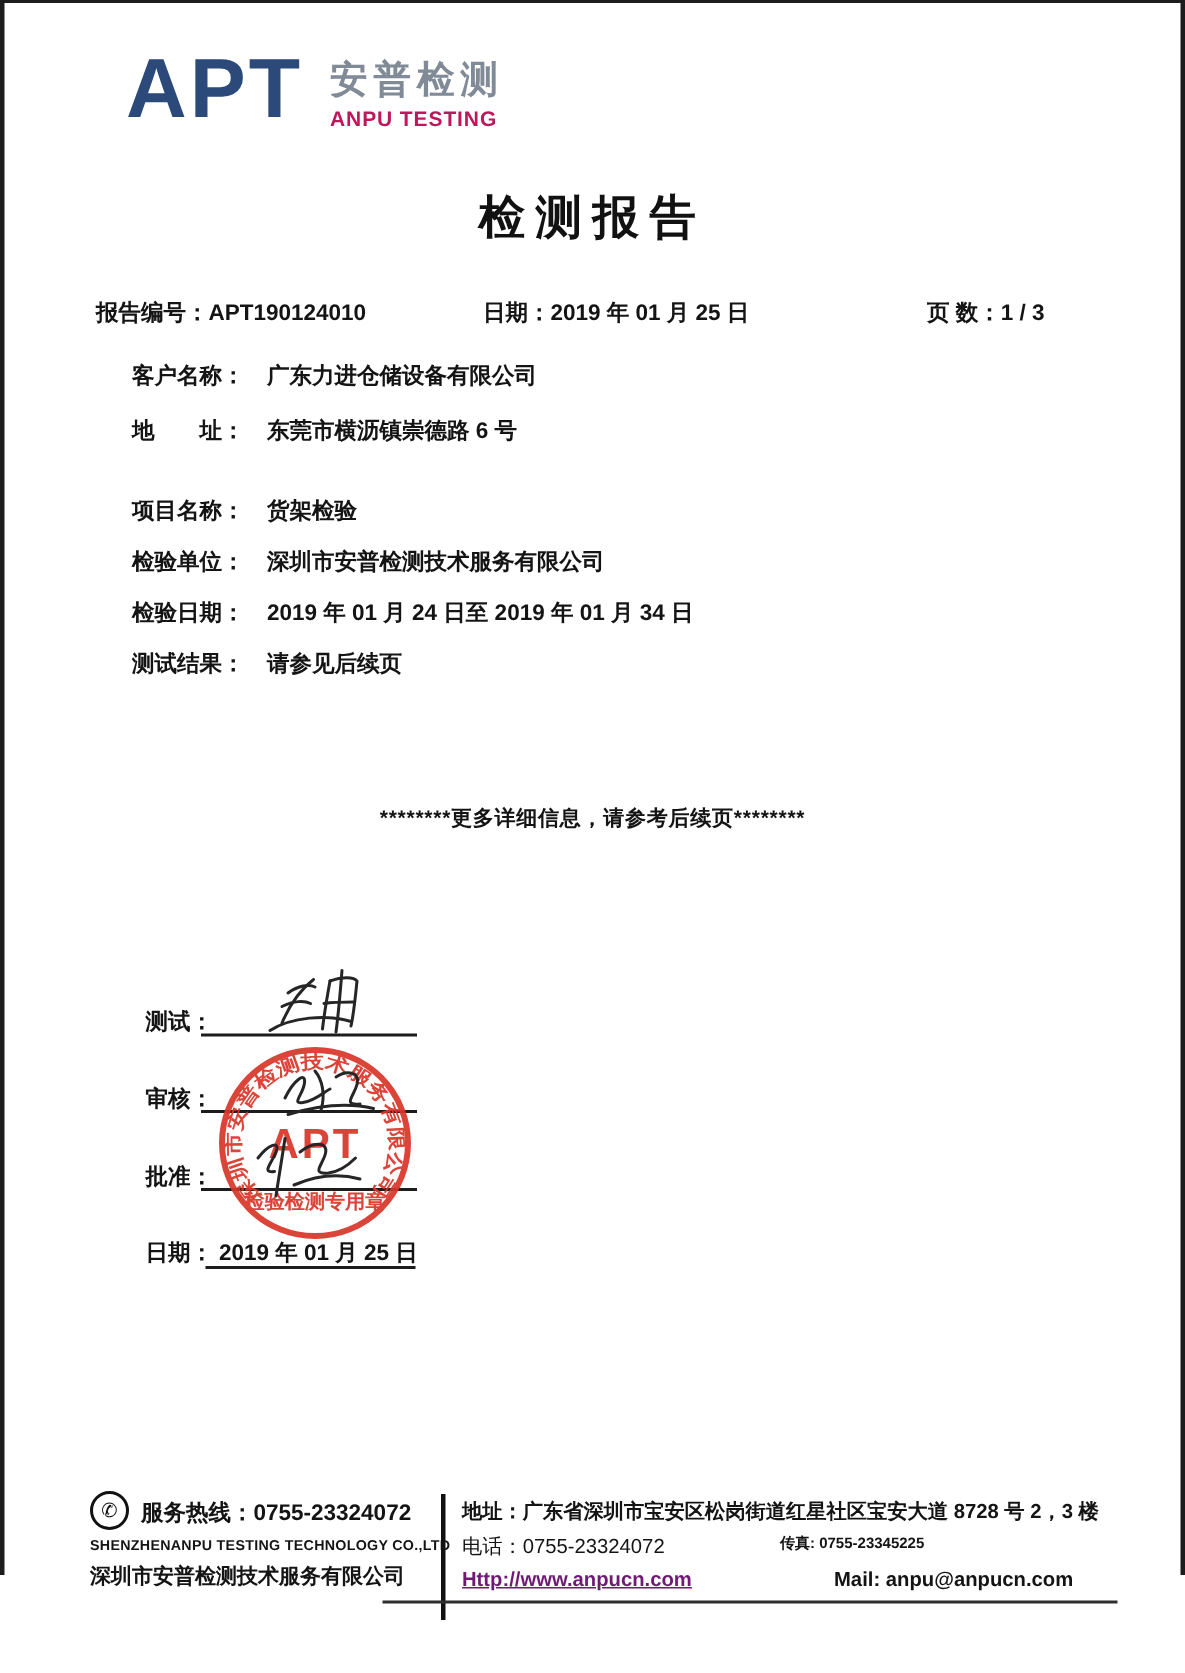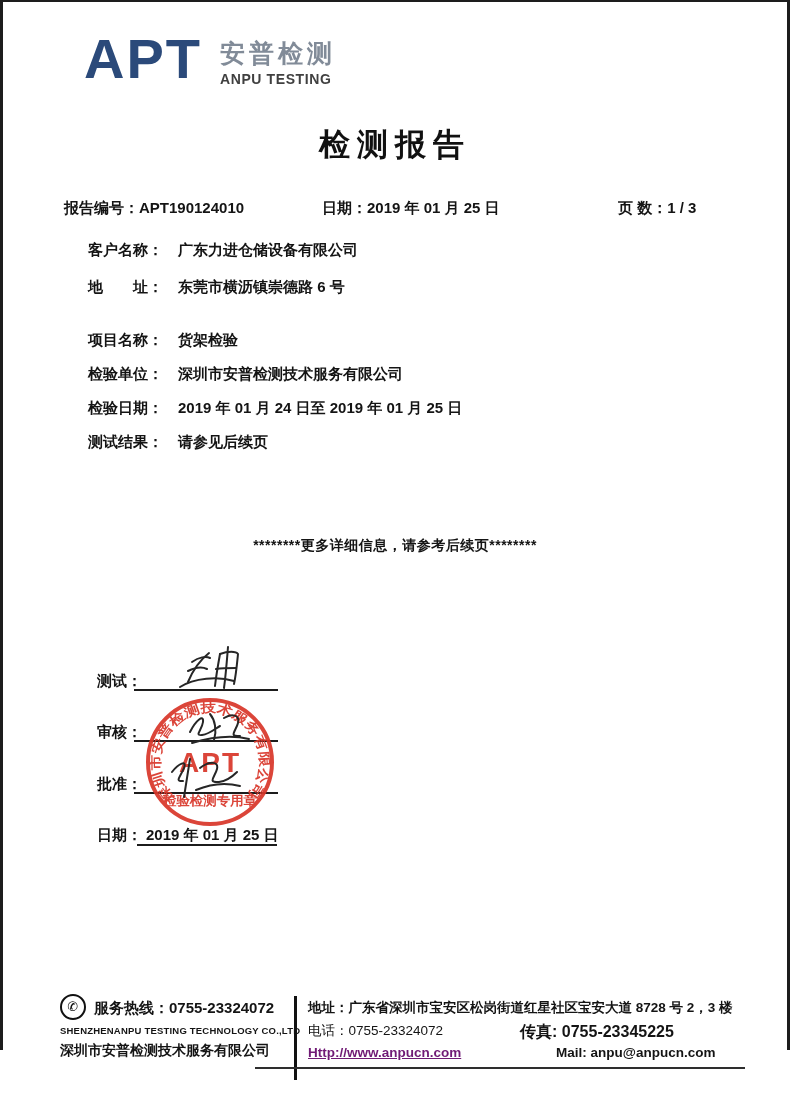--- a/index.html
+++ b/index.html
@@ -11,21 +11,21 @@
   .edge-top{left:0;top:0;width:790px;height:2px;}
   .edge-left{left:0;top:0;width:3px;height:1050px;}
   .edge-right{right:0;top:0;width:3px;height:1050px;}
 
   
   .logo{position:absolute;left:84px;top:32px;display:flex;align-items:flex-start;}
   .logo-apt{font-size:56px;line-height:54px;font-weight:800;color:#2b4a7a;letter-spacing:2px;
             font-family:"Liberation Sans",sans-serif;}
   .logo-right{margin-left:18px;margin-top:8px;}
   .logo-cn{font-size:25px;color:#818b98;letter-spacing:4px;line-height:26px;font-weight:bold;}
-  .logo-en{font-size:14px;font-weight:bold;color:#404040;letter-spacing:0.6px;margin-top:5px;}
+  .logo-en{font-size:14px;font-weight:bold;color:#be185d;letter-spacing:0.6px;margin-top:5px;}
 
   .title{position:absolute;left:0;top:124px;width:100%;text-align:center;
          font-size:31px;font-weight:bold;letter-spacing:7px;color:#111;}
 
   .meta{position:absolute;top:199px;font-size:15px;font-weight:bold;white-space:nowrap;}
   .meta-report{left:64px;} .meta-date{left:322px;} .meta-pages{left:618px;}
 
   .frow{position:absolute;left:88px;font-size:15px;font-weight:bold;white-space:nowrap;}
   .frow .val{position:absolute;left:90px;top:0;white-space:nowrap;}
   .r-cust1{top:241px;} .r-cust2{top:278px;}
@@ -45,21 +45,21 @@
 
   
   .phone-icon{position:absolute;left:60px;top:994px;width:22px;height:22px;border:2px solid #111;
               border-radius:50%;font-size:13px;line-height:22px;text-align:center;color:#111;}
   .f-hotline{position:absolute;left:94px;top:999px;font-size:15px;font-weight:bold;white-space:nowrap;}
   .f-en{position:absolute;left:60px;top:1025px;font-size:9.5px;font-weight:bold;letter-spacing:0.2px;white-space:nowrap;}
   .f-cn{position:absolute;left:60px;top:1042px;font-size:14px;font-weight:bold;white-space:nowrap;}
   .f-divider{position:absolute;left:294px;top:996px;width:3px;height:84px;background:#111;}
   .f-addr{position:absolute;left:308px;top:999px;font-size:13.5px;font-weight:bold;white-space:nowrap;}
   .f-tel{position:absolute;left:308px;top:1022px;font-size:13.5px;font-weight:normal;white-space:nowrap;}
-  .f-fax{position:absolute;left:520px;top:1022px;font-size:16px;font-weight:bold;white-space:nowrap;}
+  .f-fax{position:absolute;left:520px;top:1022px;font-size:10px;font-weight:bold;white-space:nowrap;}
   .f-web{position:absolute;left:308px;top:1045px;font-size:13.5px;font-weight:bold;color:#701a75;
          text-decoration:underline;white-space:nowrap;cursor:pointer;}
   .f-mail{position:absolute;left:520px;top:1045px;font-size:13.5px;font-weight:bold;white-space:nowrap;padding-left:36px;}
   .f-rule{position:absolute;left:255px;top:1067px;width:490px;height:2px;background:#2e2e2e;}
 </style>
 </head>
 <body>
 
 <div class="page">
   <div class="edge edge-top"></div>
@@ -92,21 +92,21 @@
   <div class="frow r-proj1">
     <span class="lab">项目名称：</span>
     <span class="val">货架检验</span>
   </div>
   <div class="frow r-proj2">
     <span class="lab">检验单位：</span>
     <span class="val">深圳市安普检测技术服务有限公司</span>
   </div>
   <div class="frow r-proj3">
     <span class="lab">检验日期：</span>
-    <span class="val">2019 年 01 月 24 日至 2019 年 01 月 25 日</span>
+    <span class="val">2019 年 01 月 24 日至 2019 年 01 月 34 日</span>
   </div>
   <div class="frow r-proj4">
     <span class="lab">测试结果：</span>
     <span class="val">请参见后续页</span>
   </div>
 
   <div class="more-info">********更多详细信息，请参考后续页********</div>
 
   <div class="sig-label l-test">测试：</div>
   <div class="sig-label l-review">审核：</div>

